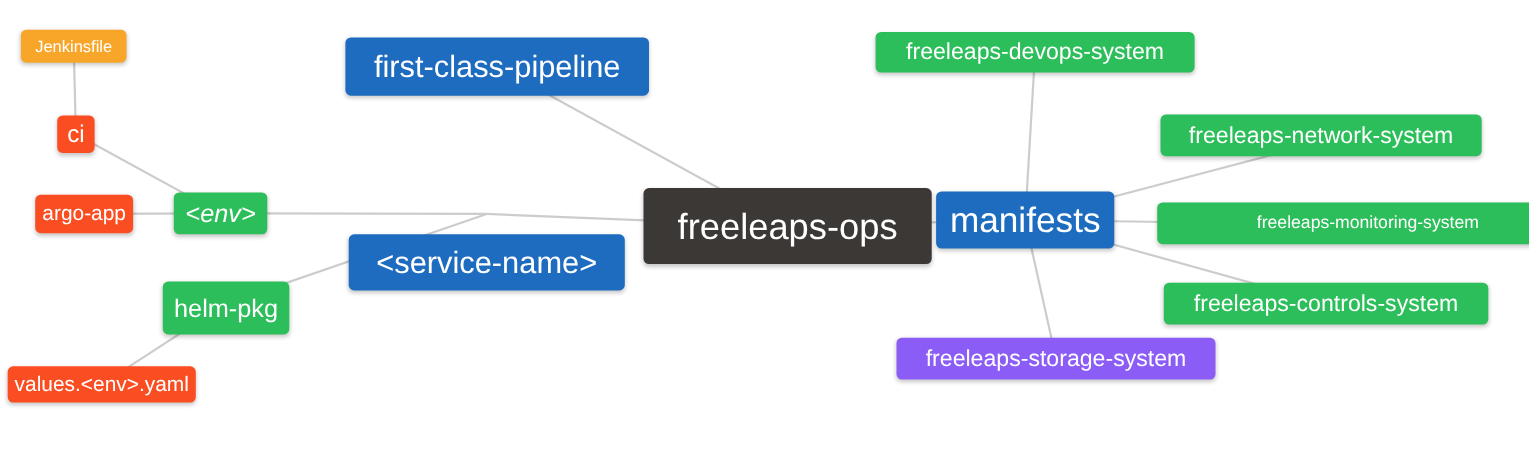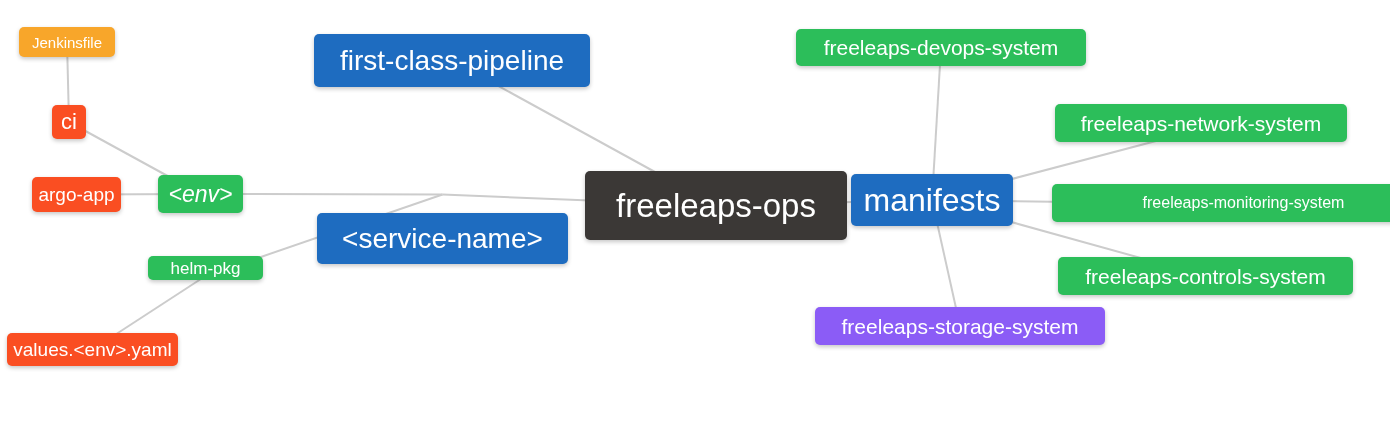--- a/index.html
+++ b/index.html
@@ -55,21 +55,21 @@
       <line x1="932" y1="200" x2="1201.5" y2="129" stroke="#cccccc" stroke-width="2"></line>
       <line x1="932" y1="200" x2="1213.5" y2="204" stroke="#cccccc" stroke-width="2"></line>
       <line x1="932" y1="200" x2="1205.5" y2="276" stroke="#cccccc" stroke-width="2"></line>
       <line x1="932" y1="200" x2="960" y2="326" stroke="#cccccc" stroke-width="2"></line>
     </svg>
 <div class="node" style="left: 585px; top: 171px; width: 262px; height: 69px; background: rgb(59, 56, 54); font-size: 33px; color: rgb(255, 255, 255);">freeleaps-ops</div>
     <div class="node" style="left: 314px; top: 34px; width: 276px; height: 53px; background: rgb(30, 108, 192); font-size: 28px; color: rgb(255, 255, 255);">first-class-pipeline</div>
     <div class="node" style="left: 317px; top: 169px; width: 251px; height: 51px; background: rgb(30, 108, 192); font-size: 28px; color: rgb(255, 255, 255); margin-top: 44px;">&lt;service-name&gt;</div>
     <div class="node" style="left: 851px; top: 174px; width: 162px; height: 52px; background: rgb(30, 108, 192); font-size: 32px; color: rgb(255, 255, 255);">manifests</div>
     <div class="node" style="left: 158px; top: 175px; width: 85px; height: 38px; background: rgb(44, 190, 90); font-size: 23px; color: rgb(255, 255, 255); font-style: italic;">&lt;env&gt;</div>
-    <div class="node" style="left: 148px; top: 256px; width: 115px; height: 24px; background: rgb(44, 190, 90); font-size: 17px; color: rgb(255, 255, 255);">helm-pkg</div>
+    <div class="node" style="left: 148px; top: 256px; width: 115px; height: 48px; background: rgb(44, 190, 90); font-size: 23px; color: rgb(255, 255, 255);">helm-pkg</div>
     <div class="node" style="left: 52px; top: 105px; width: 34px; height: 34px; background: rgb(250, 78, 34); font-size: 22px; color: rgb(255, 255, 255);">ci</div>
     <div class="node" style="left: 32px; top: 177px; width: 89px; height: 35px; background: rgb(250, 78, 34); font-size: 19px; color: rgb(255, 255, 255);">argo-app</div>
     <div class="node" style="left: 19px; top: 27px; width: 96px; height: 30px; background: rgb(248, 166, 42); font-size: 15px; color: rgb(255, 255, 255);">Jenkinsfile</div>
     <div class="node" style="left: 7px; top: 333px; width: 171px; height: 33px; background: rgb(250, 78, 34); font-size: 19px; color: rgb(255, 255, 255);">values.&lt;env&gt;.yaml</div>
     <div class="node" style="left: 796px; top: 29px; width: 290px; height: 37px; background: rgb(44, 190, 90); font-size: 21px; color: rgb(255, 255, 255);">freeleaps-devops-system</div>
     <div class="node" style="left: 1055px; top: 104px; width: 292px; height: 38px; background: rgb(44, 190, 90); font-size: 21px; color: rgb(255, 255, 255);">freeleaps-network-system</div>
     <div class="node" style="left: 1052px; top: 184px; width: 383px; height: 38px; background: rgb(44, 190, 90); font-size: 16px; color: rgb(255, 255, 255);">freeleaps-monitoring-system</div>
     <div class="node" style="left: 1058px; top: 257px; width: 295px; height: 38px; background: rgb(44, 190, 90); font-size: 21px; color: rgb(255, 255, 255);">freeleaps-controls-system</div>
     <div class="node" style="left: 815px; top: 307px; width: 290px; height: 38px; background: #8b5cf6; font-size: 21px; color: rgb(255, 255, 255);">freeleaps-storage-system</div>
   </div>

